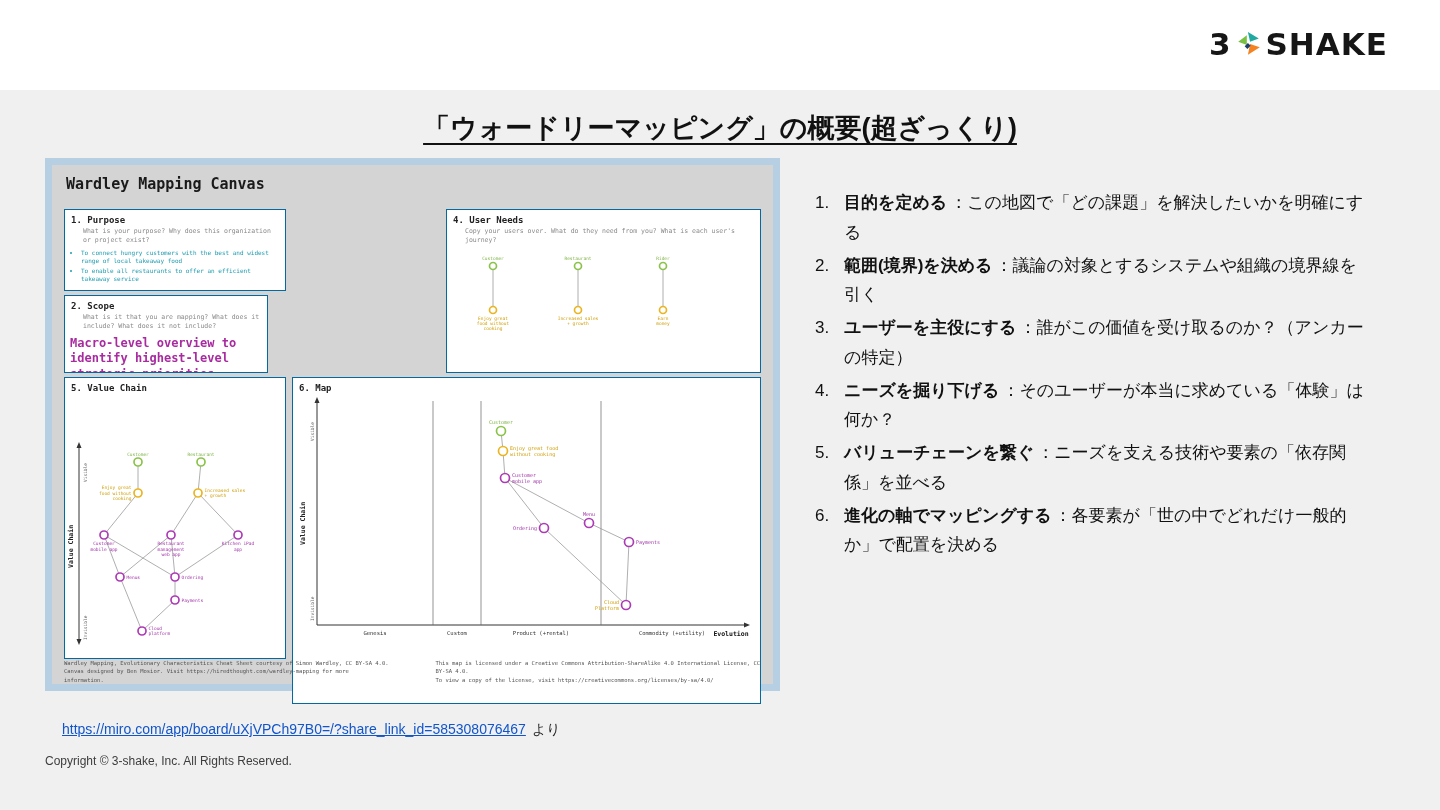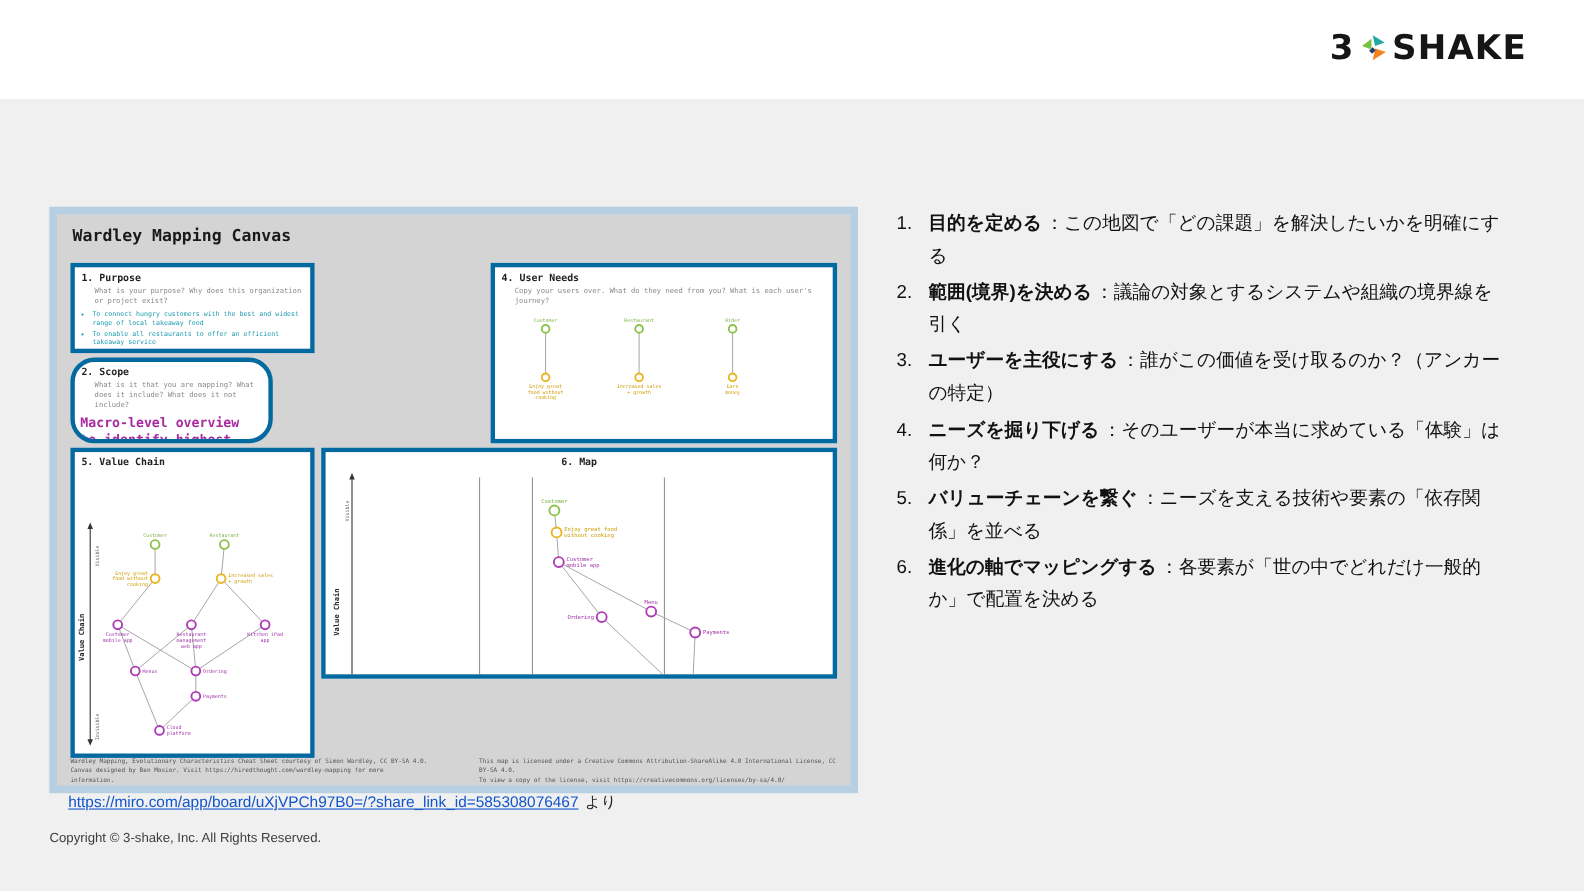--- a/index.html
+++ b/index.html
@@ -19,37 +19,37 @@
                  font-size:27px; font-weight:bold; color:#111;
                  text-decoration:underline; text-decoration-thickness:2px; text-underline-offset:6px; }
 
   
   .steps { position:absolute; left:800px; top:98px; width:572px; list-style:decimal; padding-left:34px;
            font-size:17px; line-height:1.75; color:#111; }
   .steps li { margin-bottom:3px; padding-left:10px; }
   .step-term { font-weight:bold; margin-right:3px; }
 
   
-  .canvas-frame { position:absolute; left:45px; top:98px; width:735px; height:533px;
+  .canvas-frame { position:absolute; left:45px; top:68px; width:735px; height:533px;
                   border:7px solid #b7cfe2; background:#d4d4d4; }
   .canvas-inner { position:relative; width:100%; height:100%; background:#d4d4d4;
                   font-family:"DejaVu Sans Mono", monospace; }
   .canvas-inner text { font-family:"DejaVu Sans Mono", monospace; }
   .canvas-title { position:absolute; left:14px; top:10px; font-size:15px; font-weight:bold; color:#1a1a1a; }
 
-  .panel { position:absolute; background:#fff; border:4px solid #0369a1; overflow:hidden; }
+  .panel { position:absolute; background:#fff; border:1px solid #0369a1; overflow:hidden; }
   .p-head { font-weight:bold; font-size:9px; color:#222; padding:5px 6px 2px; }
   .p-body { font-size:6.5px; color:#8a8a8a; padding:0 6px; line-height:1.35;margin-left:12px; }
 
   #panel-purpose { left:12px; top:44px; width:222px; height:82px; }
-  #panel-scope   { left:12px; top:130px; width:184px; height:78px;border-radius:22px; }
+  #panel-scope   { left:12px; top:130px; width:204px; height:78px; }
   #panel-users   { left:240px; top:44px; width:148px; height:164px; }
   #panel-needs   { left:394px; top:44px; width:315px; height:164px; }
   #panel-vc      { left:12px; top:212px; width:222px; height:282px; }
-  #panel-map     { left:240px; top:212px; width:469px; height:210px;text-align:center; }
+  #panel-map     { left:240px; top:212px; width:469px; height:327px; }
 
   .purpose-bullets { list-style:disc; margin:4px 0 0 16px; font-size:6px; color:#1d9bb0; line-height:1.35; padding-right:8px; }
   .purpose-bullets li { margin-bottom:2px; }
   .scope-note { font-size:12px; font-weight:bold; color:#a82ba0; padding:5px 5px 0; line-height:1.3; }
 
   .user-row { display:flex; align-items:center; gap:7px; margin:13px 0 0 12px; }
   .user-dot { width:9px; height:9px; border:2px solid #8bc34a; border-radius:50%; background:#fff; flex:0 0 auto; }
   .user-label { font-size:8px; color:#7cb342; }
 
   .needs-svg { position:absolute; left:1px; top:42px; width:313px; height:120px; }
@@ -78,20 +78,21 @@
         <polygon points="2,10 10,4 10,13" fill="#7ac143"></polygon>
         <polygon points="13,12 22,15 11,22" fill="#f58220"></polygon>
         <polygon points="8,14 11,11 13.5,13.5 10.5,16.5" fill="#1b3e6f"></polygon>
       </svg>
       <span>SHAKE</span>
     </div>
   </header>
 
   <main class="slide-body">
 
+    <h1 class="slide-title">「ウォードリーマッピング」の概要(超ざっくり)</h1>
 
     <section class="canvas-frame">
       <div class="canvas-inner">
         <div class="canvas-title">Wardley Mapping Canvas</div>
 
         <div class="panel" id="panel-purpose">
           <div class="p-head">1. Purpose</div>
           <div class="p-body">What is your purpose? Why does this organization or project exist?</div>
           <ul class="purpose-bullets" id="purpose-bullets">
               <li>To connect hungry customers with the best and widest range of local takeaway food</li>

